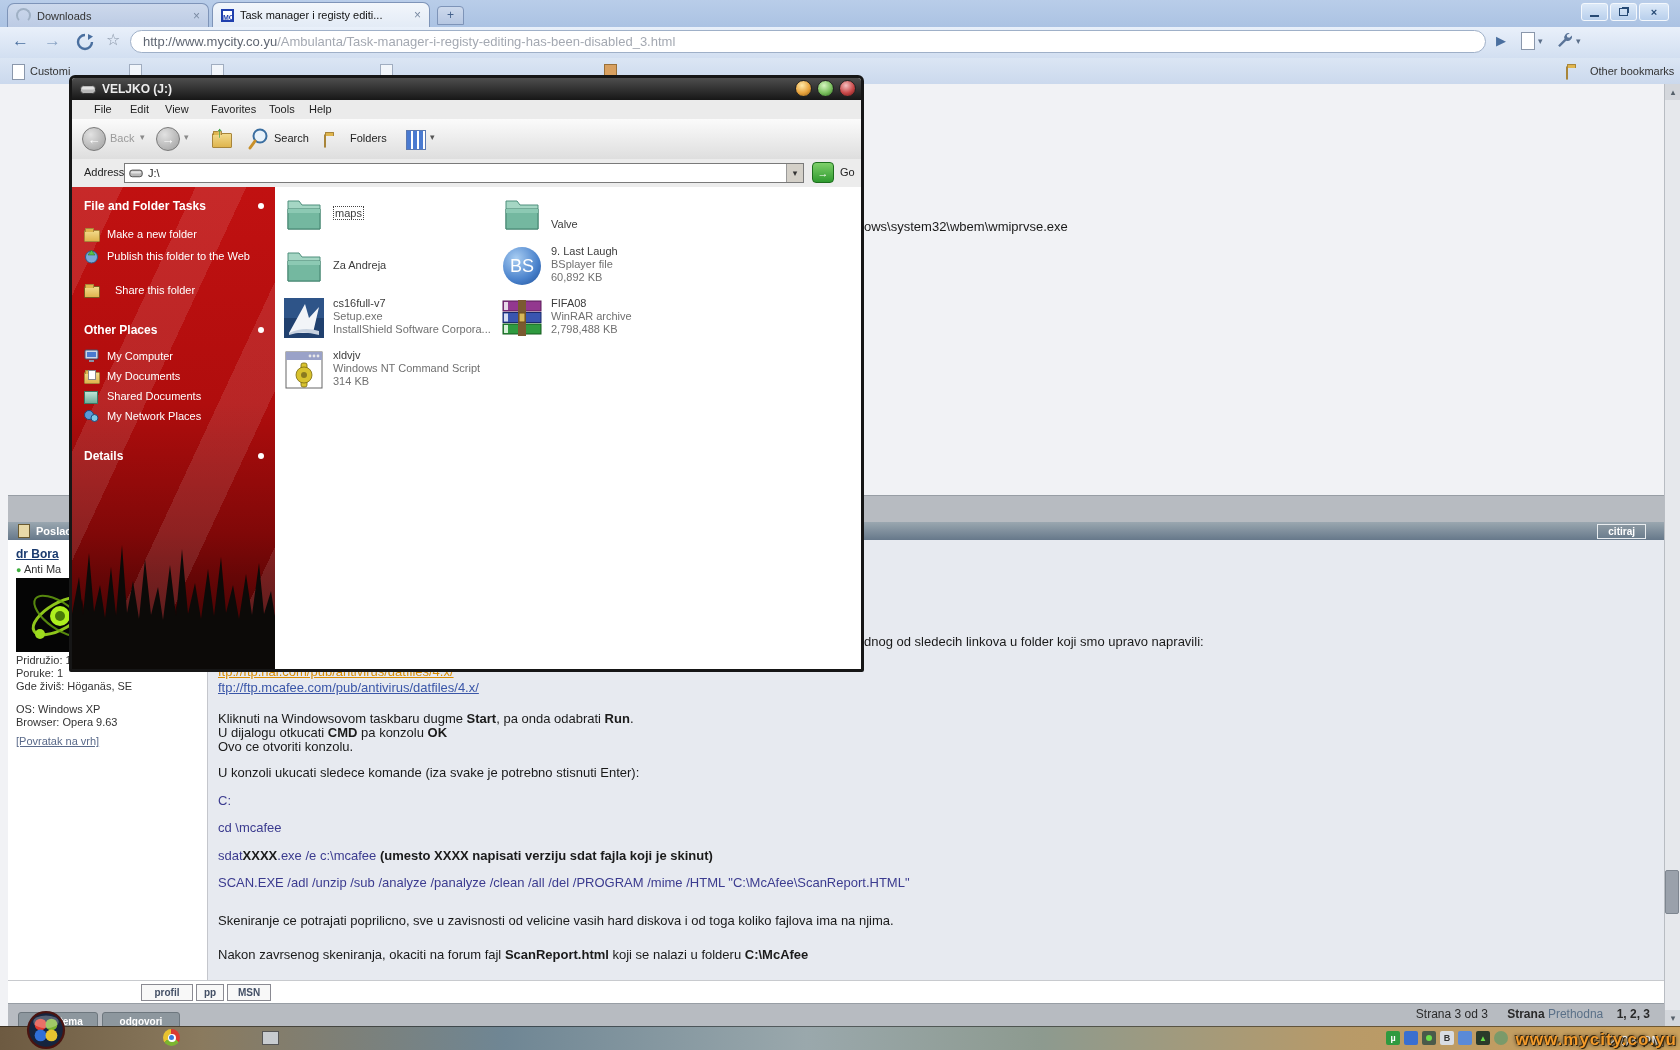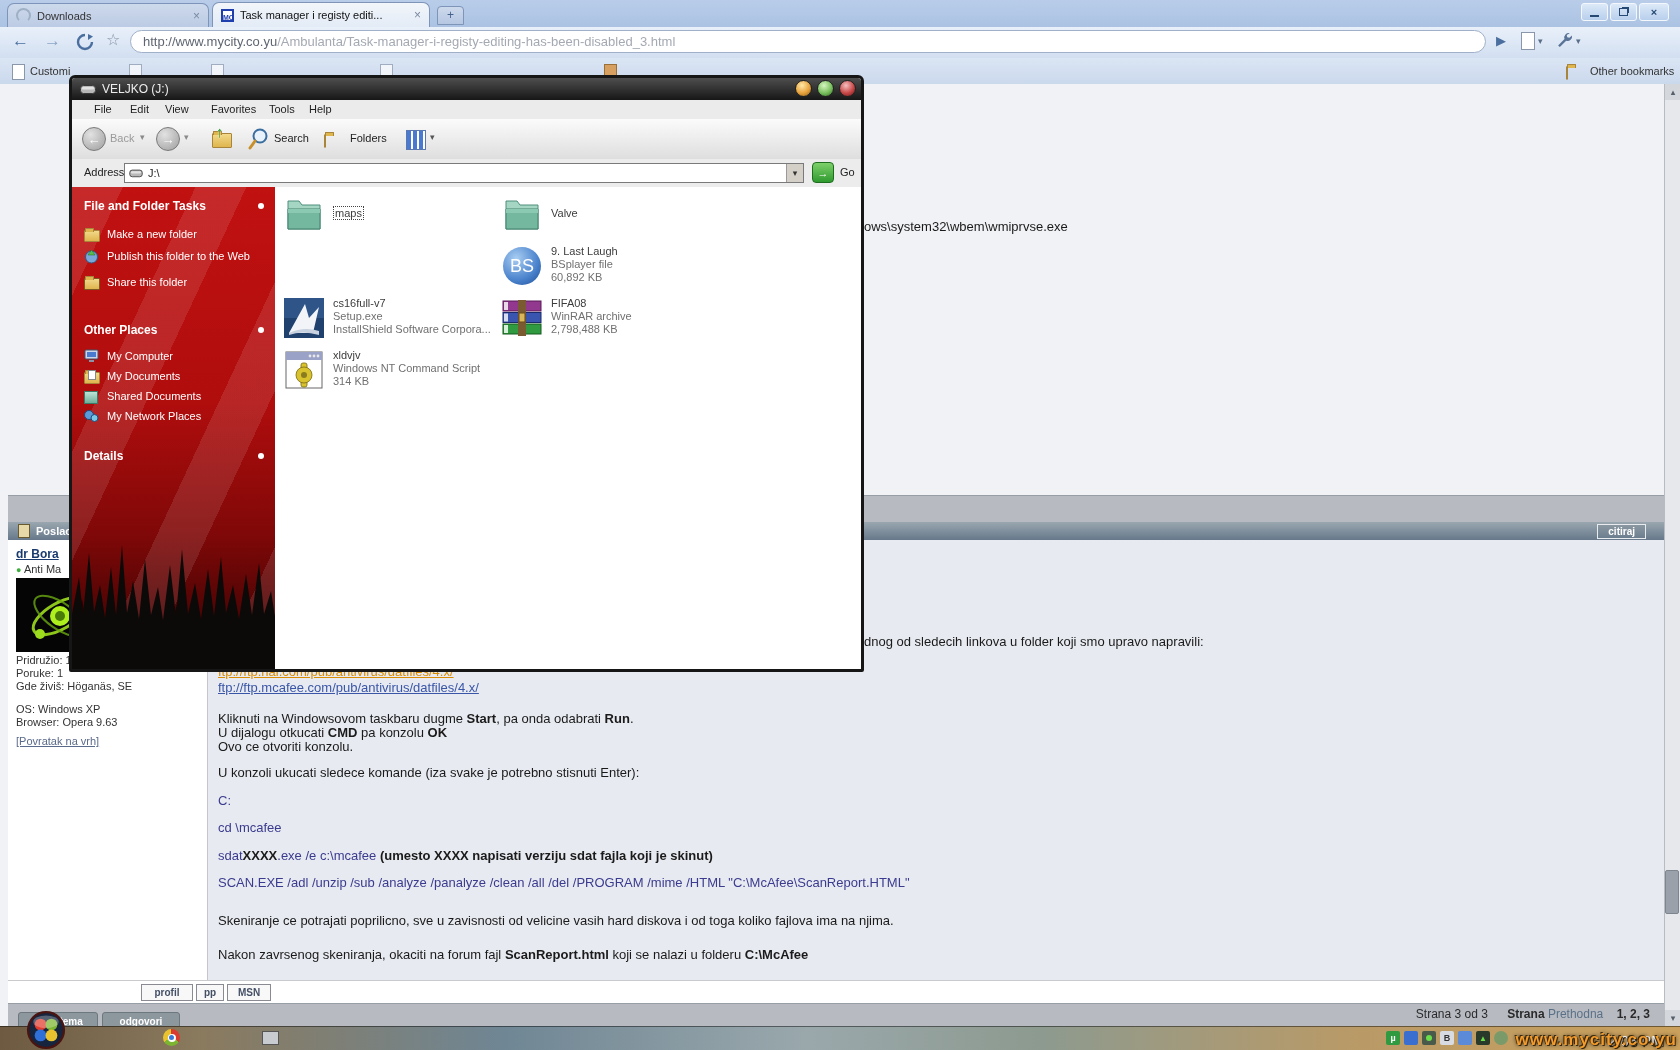--- a/index.html
+++ b/index.html
@@ -232,21 +232,21 @@
     </div>
     <div class="abs scrollthumb"></div>
   </div>
 
   <div class="abs xwin">
     <div class="abs xtitle">
       <svg style="margin:0 6px 0 8px;" width="16" height="12" viewBox="0 0 16 12">
         <rect x="0.5" y="2.5" width="15" height="8" rx="3" fill="#b8b8b8" stroke="#3a3a3a"></rect>
         <rect x="2" y="4" width="12" height="2.5" rx="1" fill="#e2e2e2"></rect>
       </svg>
-      <span style="font-weight:normal;font-size:12px;">VELJKO (J:)</span>
+      <span style="font-weight:bold;font-size:12px;">VELJKO (J:)</span>
       <span class="abs xball" style="left:723px;top:2px;background:radial-gradient(circle at 40% 30%,#ffe9a8,#e8a33d 55%,#8a5a12);"></span>
       <span class="abs xball" style="left:745px;top:2px;background:radial-gradient(circle at 40% 30%,#d6f5c0,#7abf5e 55%,#2e6a1e);"></span>
       <span class="abs xball" style="left:767px;top:2px;background:radial-gradient(circle at 40% 30%,#f5c0c0,#c84848 55%,#6a1414);"></span>
     </div>
 
     <div class="abs xmenu">
       <span class="abs" style="left:22px;top:3px;">File</span>
       <span class="abs" style="left:58px;top:3px;">Edit</span>
       <span class="abs" style="left:93px;top:3px;">View</span>
       <span class="abs" style="left:139px;top:3px;">Favorites</span>
@@ -309,21 +309,21 @@
         </div>
         <div class="abs sitem" style="left:12px;top:62px;">
           <span class="sicon">
             <svg width="15" height="15" viewBox="0 0 15 15">
                 <circle cx="7.5" cy="8" r="6" fill="#7aa8d8" stroke="#2a5a8a"></circle>
                 <path d="M7.5 1 L11 6 H4 Z" fill="#5abf4a" stroke="#1e6a1e" stroke-width="0.5"></path>
               </svg>
           </span>
           <span>Publish this folder to the Web</span>
         </div>
-        <div class="abs sitem" style="left:12px;top:88px;">
+        <div class="abs sitem" style="left:12px;top:96px;gap:8px;">
           <span class="sicon"><span class="folder-sm" style="width:14px;height:10px;margin-top:3px;display:inline-block;border-color:#7a5a20;"></span></span>
           <span>Share this folder</span>
         </div>
 
         <div class="abs sechdr" style="left:12px;top:136px;">
           <span>Other Places</span>
             <span class="secdot"></span>
         </div>
         <div class="abs sitem" style="left:12px;top:162px;">
           <span class="sicon">
@@ -372,21 +372,31 @@
           <div class="tname" style="margin-top:14px;"><span class="sel">maps</span></div>
         </div>
         <div class="abs tile" style="left:226px;top:6px;">
           <span class="ticon">
             <svg width="40" height="38" viewBox="0 0 40 36">
                 <path d="M4 5 h11 l3 4 h18 v24 H4 z" fill="#a5d6c4" stroke="#4e8f7c"></path>
                 <path d="M4 13 h32 v20 H4 z" fill="#74b8a0" stroke="#41816d"></path>
                 <path d="M4 13 h32 v4 H4 z" fill="#8cc9b3"></path>
               </svg>
           </span>
-          <div class="tname" style="margin-top:14px;">Valve</div>
+          <div class="tname" style="margin-top:25px;">Valve</div>
+        </div>
+        <div class="abs tile" style="left:8px;top:58px;">
+          <span class="ticon">
+            <svg width="40" height="38" viewBox="0 0 40 36">
+                <path d="M4 5 h11 l3 4 h18 v24 H4 z" fill="#a5d6c4" stroke="#4e8f7c"></path>
+                <path d="M4 13 h32 v20 H4 z" fill="#74b8a0" stroke="#41816d"></path>
+                <path d="M4 13 h32 v4 H4 z" fill="#8cc9b3"></path>
+              </svg>
+          </span>
+          <div class="tname" style="margin-top:14px;">Za Andreja</div>
         </div>
         <div class="abs tile" style="left:226px;top:58px;">
           <span class="ticon">
             <span style="width:38px;height:38px;border-radius:50%;background:radial-gradient(circle at 35% 30%,#a8cdf2,#4a82cc 60%,#1e4e96);display:flex;align-items:center;justify-content:center;color:#fff;font-weight:normal;font-size:18px;">BS</span>
           </span>
           <div>
             <div class="tname">9. Last Laugh</div>
             <div class="tsub">BSplayer file</div>
             <div class="tsub">60,892 KB</div>
           </div>

